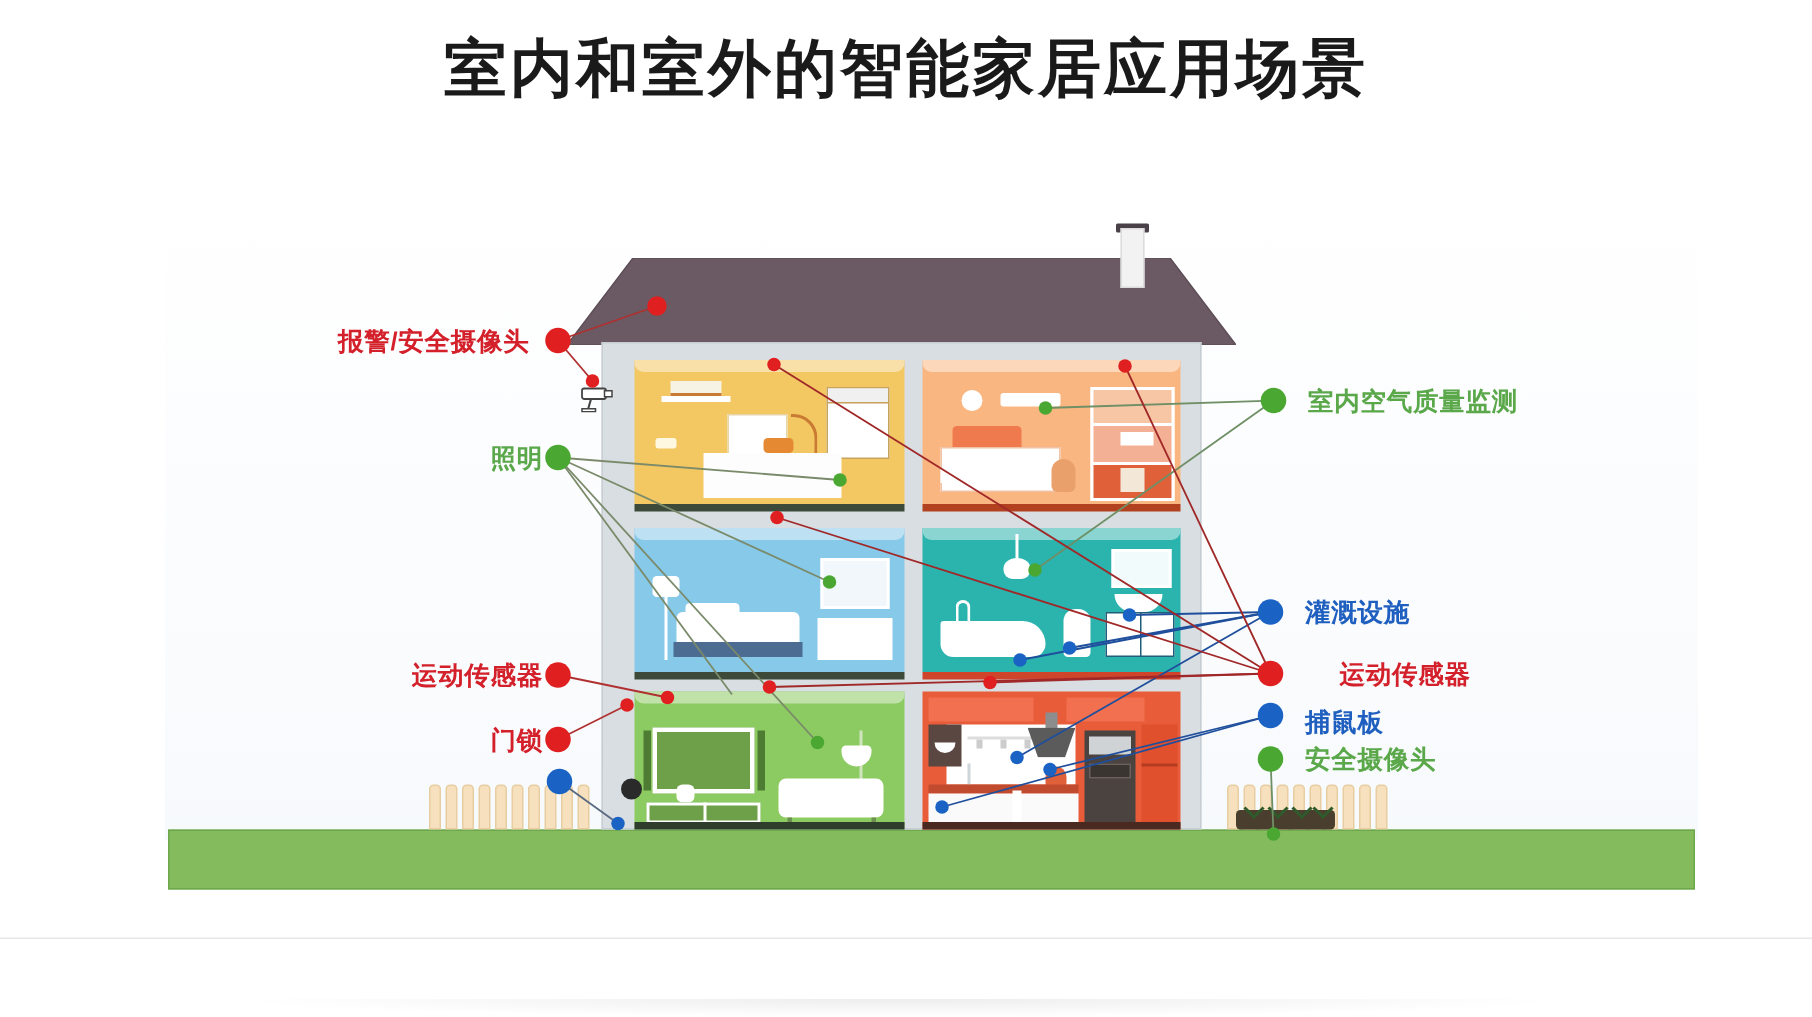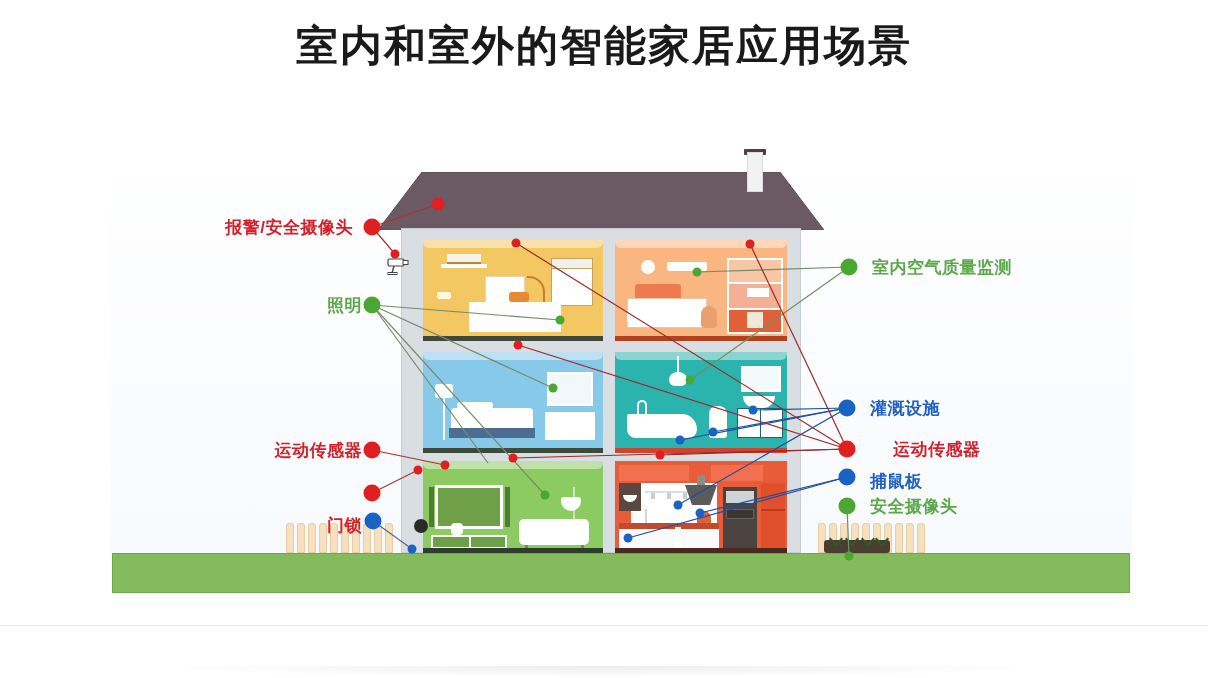--- a/index.html
+++ b/index.html
@@ -485,21 +485,21 @@
 
   <div class="label red left" style="left:198px;top:216px;width:155px;">报警/安全摄像头</div>
   <div class="dot red lg" style="left:372px;top:227px;"></div>
 
   <div class="label green left" style="left:245px;top:294px;width:117px;">照明</div>
   <div class="dot green lg" style="left:372px;top:305px;"></div>
 
   <div class="label red left" style="left:207px;top:439px;width:155px;">运动传感器</div>
   <div class="dot red lg" style="left:372px;top:450px;"></div>
 
-  <div class="label red left" style="left:245px;top:482px;width:117px;margin-top:32px;">门锁</div>
+  <div class="label red left" style="left:245px;top:482px;width:117px;">门锁</div>
   <div class="dot red lg" style="left:372px;top:493px;"></div>
 
   <div class="dot blue lg" style="left:373px;top:521px;"></div>
 
   <div class="dot green lg" style="left:849px;top:267px;"></div>
   <div class="label green right" style="left:872px;top:256px;">室内空气质量监测</div>
 
   <div class="dot blue lg" style="left:847px;top:408px;"></div>
   <div class="label blue right" style="left:870px;top:397px;">灌溉设施</div>
 

